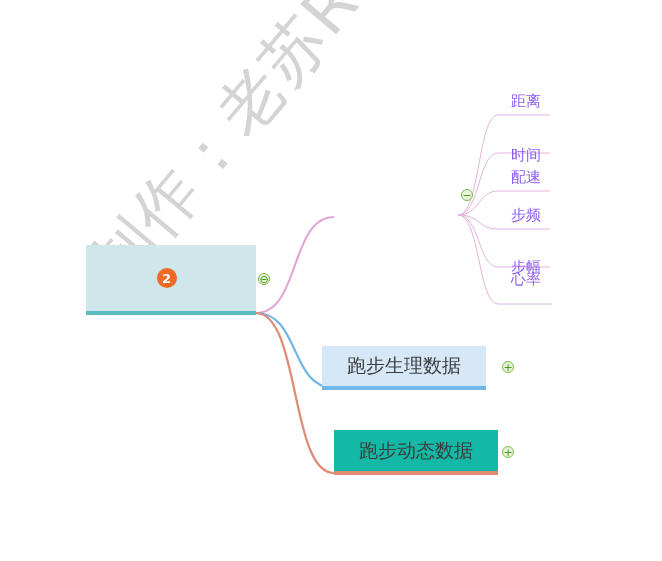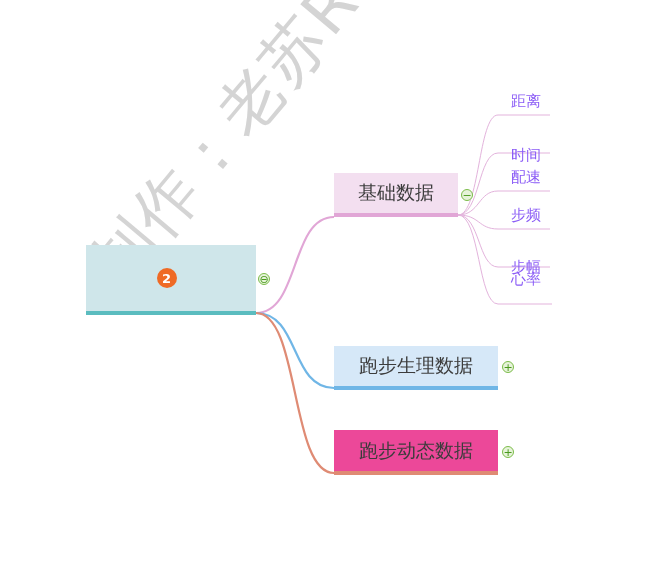--- a/index.html
+++ b/index.html
@@ -6,22 +6,22 @@
     body { width: 662px; height: 561px; position: relative; overflow: hidden;
            font-family: "DejaVu Sans", "Liberation Sans", sans-serif; color: #3d3d3d; }
     .canvas { position: absolute; left: 0; top: 0; width: 662px; height: 561px; }
     svg.links { position: absolute; left: 0; top: 0; }
     .node { position: absolute; box-sizing: border-box; display: flex; align-items: center; justify-content: center; }
     .root { left: 86px; top: 245px; width: 170px; height: 70px; background: #cfe6ea; border-bottom: 4px solid #5bbcbf; font-size: 21px; color: #3c3c3c; }
     .badge { width: 20px; height: 20px; border-radius: 50%; background: #ef6a25; color: #fff; font-size: 13px; font-weight: bold;
              display: inline-flex; align-items: center; justify-content: center; margin-right: 9px; }
     .main { font-size: 19px; color: #3c3c3c; }
     .n-basic { left: 334px; top: 173px; width: 124px; height: 44px; background: #f3dff0; border-bottom: 4px solid #e1a6d6; }
-    .n-phys { left: 334px; top: 346px; width: 164px; height: 44px; background: #d6e8f8; border-bottom: 4px solid #70b6e6; }
-    .n-dyn { left: 334px; top: 430px; width: 164px; height: 45px; background: #ec4899; border-bottom: 4px solid #df8b74; }
+    .n-phys { left: 322px; top: 346px; width: 164px; height: 44px; background: #d6e8f8; border-bottom: 4px solid #70b6e6; }
+    .n-dyn { left: 334px; top: 430px; width: 164px; height: 45px; background: #14b8a6; border-bottom: 4px solid #df8b74; }
     .leaf { position: absolute; left: 498px; width: 56px; height: 22px; font-size: 15px; color: #8b5cf6; display:flex; align-items:center; justify-content:center; }
     .toggle { position: absolute; width: 12px; height: 12px; border-radius: 50%; border: 1px solid #7cbc4a; background: #e6f3d9;
               color: #4a9a1e; font-size: 11px; line-height: 11px; text-align: center; box-sizing: border-box; font-family: "DejaVu Sans", sans-serif; }
     .watermark { position: absolute; left: 70px; top: 250px; font-size: 64px; color: rgba(160,160,160,0.45);
                  transform: rotate(-50deg); transform-origin: left top; white-space: nowrap; pointer-events: none;
                  font-family: "DejaVu Sans", sans-serif; letter-spacing: 2px; }
   </style>
 </head>
 <body>
 
@@ -43,23 +43,20 @@
     </g>
   </svg>
 
   <div class="watermark">制作：老苏Runner</div>
 
   <div class="node root">
     <span class="badge">2</span>
   </div>
   <span class="toggle" style="left:258px; top:273px;">⊖</span>
 
-  <div class="node main n-basic">
-    <span>基础数据</span>
-  </div>
   <span class="toggle" style="left:461px; top:189px;">−</span>
 
   <div class="node main n-phys">
     <span>跑步生理数据</span>
   </div>
   <span class="toggle" style="left:502px; top:361px;">+</span>
 
   <div class="node main n-dyn">
     <span>跑步动态数据</span>
   </div>

